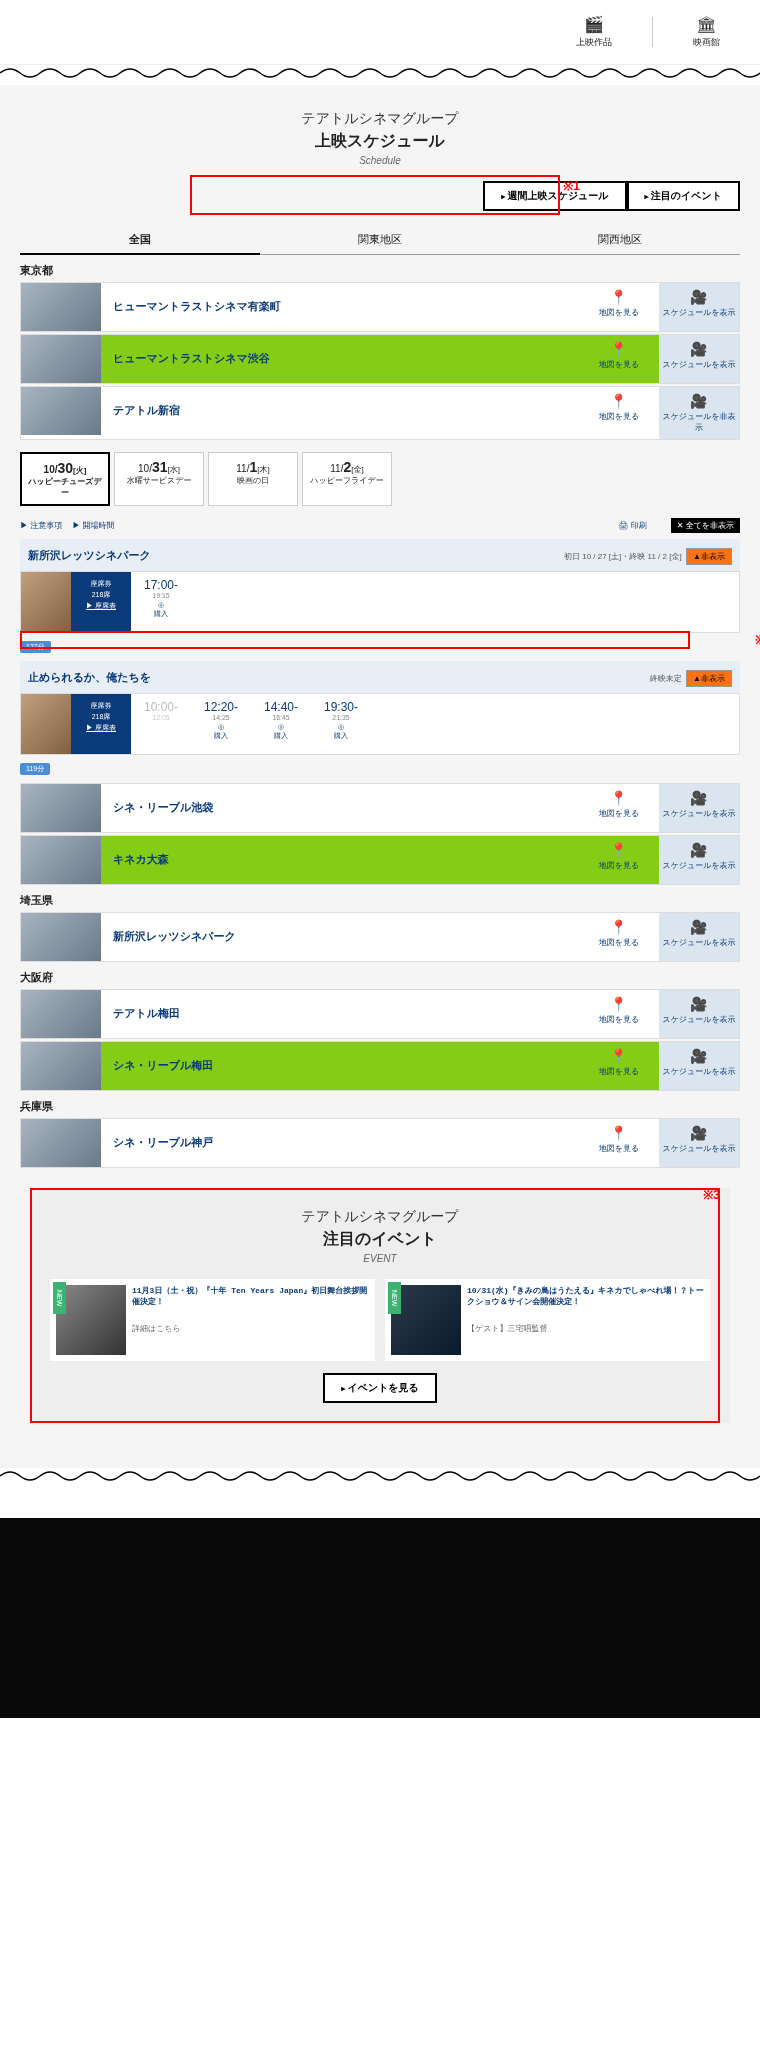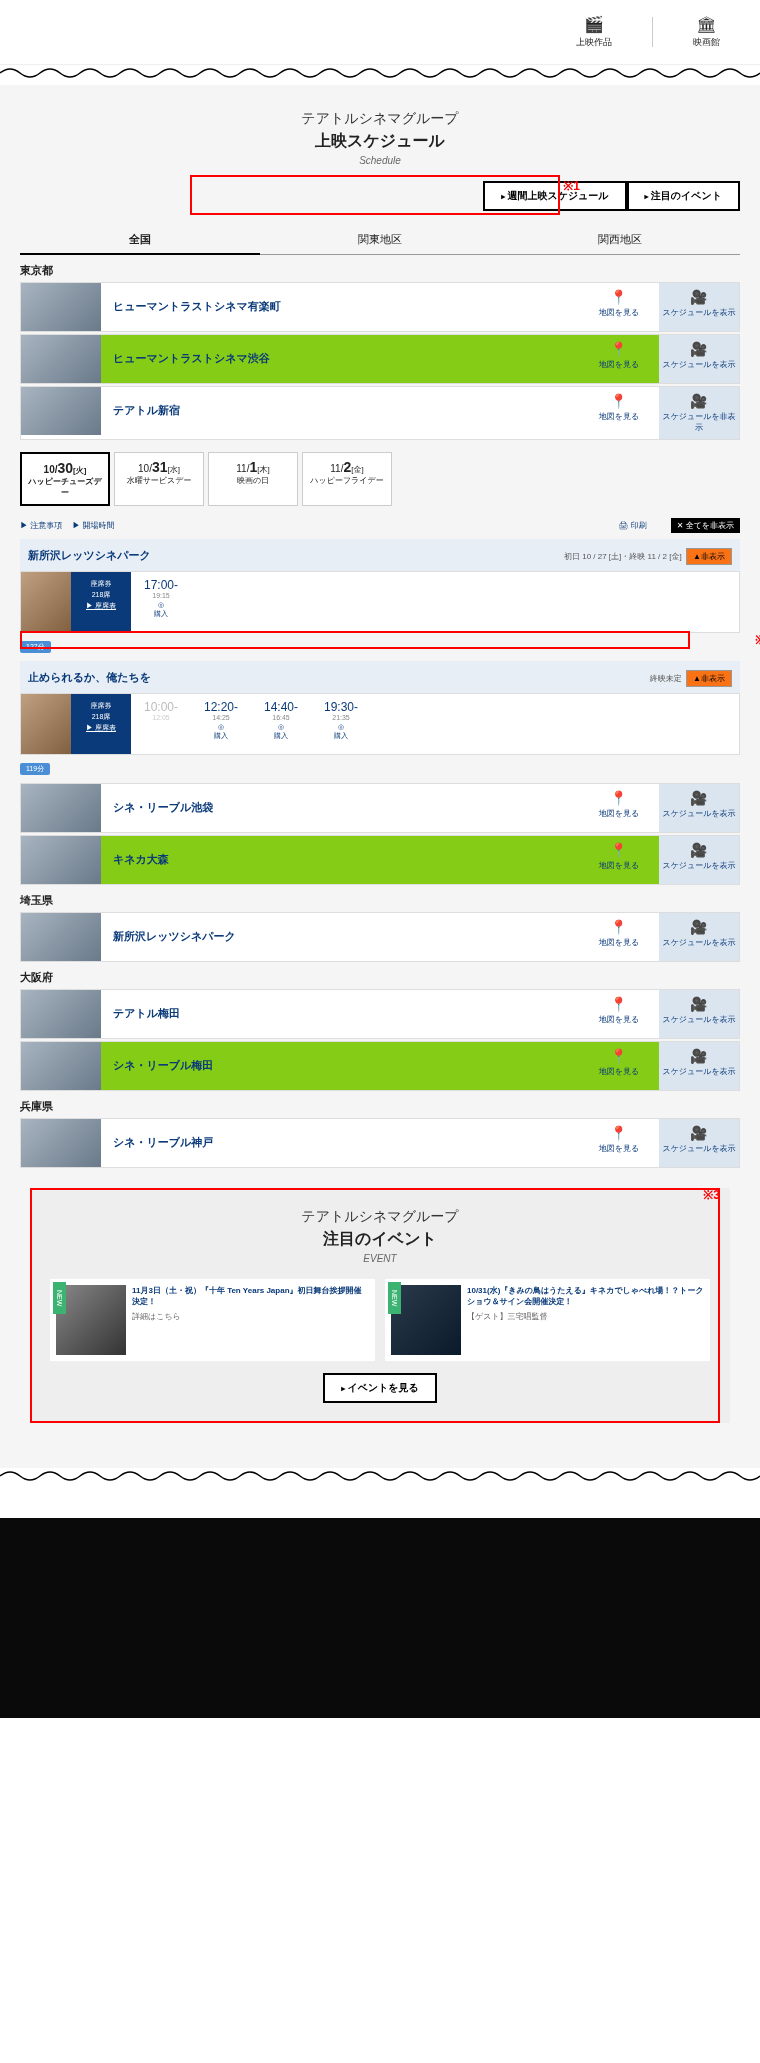--- a/index.html
+++ b/index.html
@@ -59,21 +59,21 @@
 .time-end.muted { color: #ccc; }
 .buy { color: #0a3a7a; font-size: 7px; margin-top: 2px; }
 .duration-bar { margin-top: 2px; }
 .duration-chip { display: inline-block; background: #4a8fd6; color: #fff; font-size: 7px; padding: 1px 6px; border-radius: 2px; }
 .events-sec { background: #eee; padding: 20px; margin: 20px 10px; }
 .event-cards { display: flex; gap: 10px; margin: 12px 0; }
 .event-card { flex: 1; background: #fff; display: flex; padding: 6px; gap: 6px; }
 .ev-thumb { width: 70px; height: 70px; background: linear-gradient(135deg, #888, #333); flex-shrink: 0; position: relative; }
 .ev-new { position: absolute; top: -3px; left: -3px; background: #3cb371; color: #fff; font-size: 7px; padding: 8px 3px; writing-mode: vertical-rl; }
 .ev-text { font-size: 8px; }
-.ev-title { color: #0a3a7a; font-weight: bold; margin-bottom: 4px; }
+.ev-title { color: #0a3a7a; font-weight: bold; margin-bottom: 16px; font-family: Liberation Mono, monospace; }
 .ev-detail { color: #666; }
 .footer-dark { height: 200px; background: #0a0a0a; margin-top: 30px; }
 svg.wavy { width: 100%; height: 16px; }
 </style>
 </head>
 <body>
 
 
 
 

